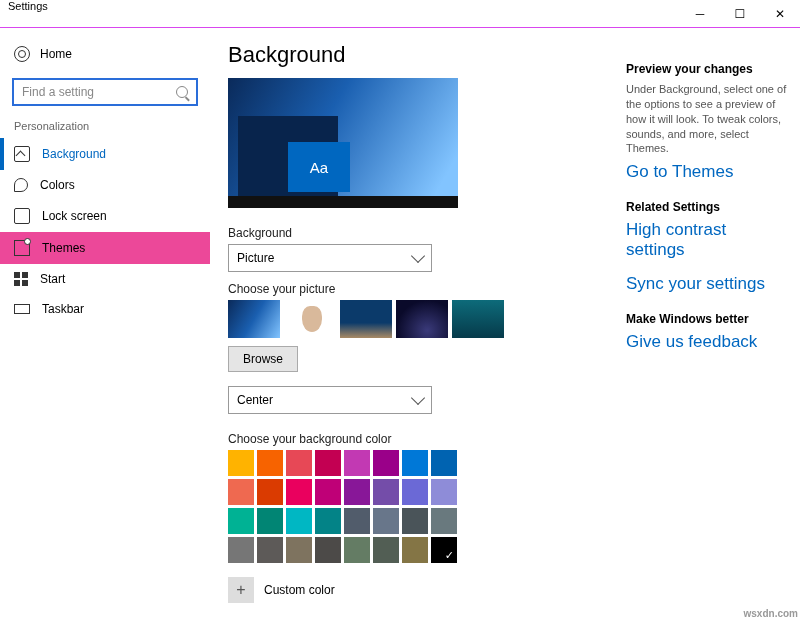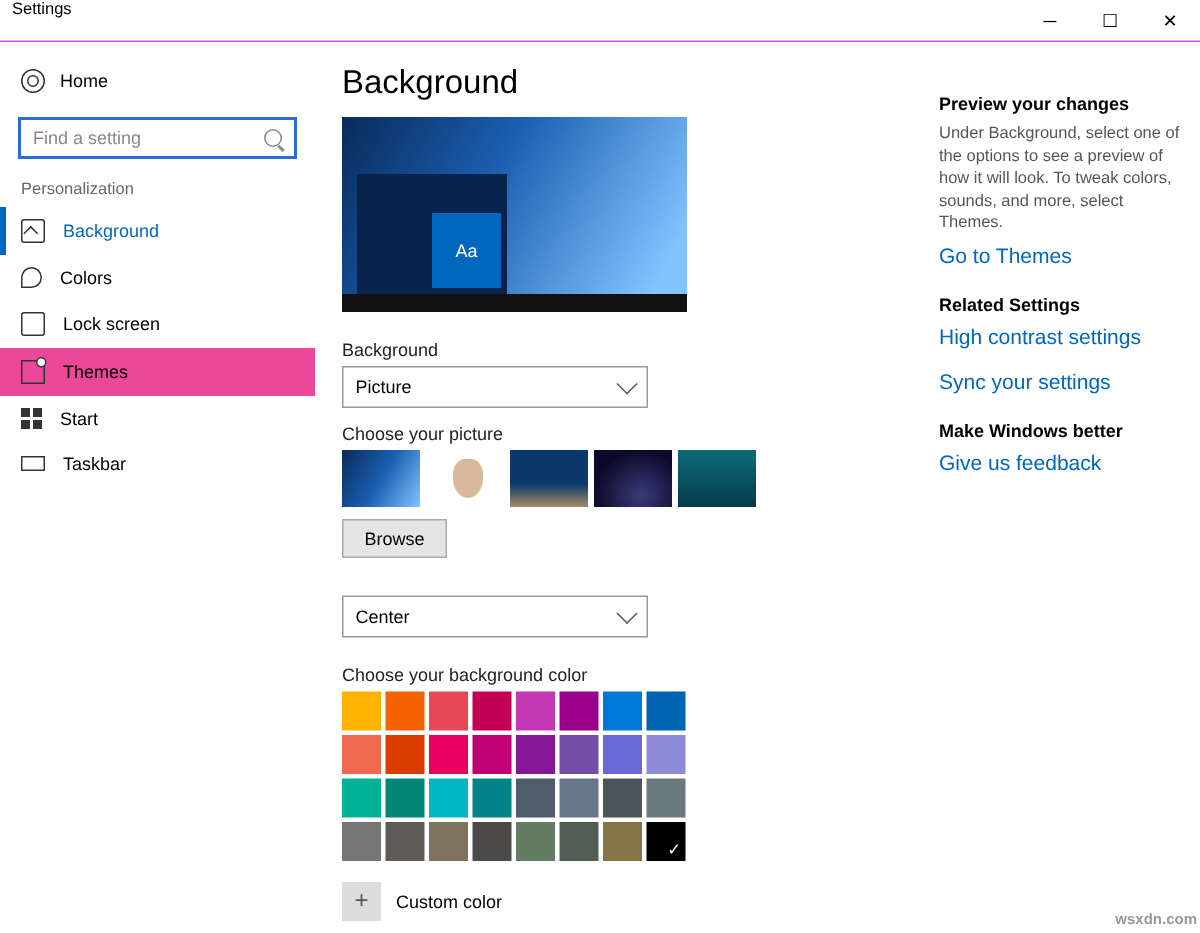--- a/index.html
+++ b/index.html
@@ -28,42 +28,42 @@
 .icon-theme { border: 1.5px solid #333; position: relative; }
 .icon-theme::after { content:""; position:absolute; top:-3px; right:-2px; width:5px; height:5px; border:1.5px solid #333; border-radius:50%; background:#fff; }
 .icon-start { width: 14px; height: 14px; display: grid; grid-template: 1fr 1fr / 1fr 1fr; gap: 2px; }
 .icon-start span { background: #333; }
 .icon-task { width: 16px; height: 10px; border: 1.5px solid #333; }
 .main { flex: 1; padding: 14px 18px; overflow: hidden; }
 .main h1 { font-size: 22px; font-weight: 400; margin-bottom: 10px; }
 .preview { width: 230px; height: 130px; background: linear-gradient(120deg, #0a2a5a 0%, #1a5fb0 40%, #82c4ff 90%); position: relative; margin-bottom: 18px; }
 .preview .taskbar { position: absolute; bottom: 0; left: 0; right: 0; height: 12px; background: #111; }
 .preview .win { position: absolute; left: 10px; bottom: 12px; width: 100px; height: 80px; background: #08244c; }
-.preview .tile { position: absolute; left: 60px; bottom: 16px; width: 46px; height: 50px; background: #0067c0; color: #fff; font-size: 12px; display: flex; align-items: center; justify-content: center; }
+.preview .tile { position: absolute; left: 60px; bottom: 16px; width: 62px; height: 50px; background: #0067c0; color: #fff; font-size: 15px; display: flex; align-items: center; justify-content: center; }
 .label { font-size: 12px; margin: 6px 0 4px; color: #222; }
 .dropdown { width: 204px; height: 28px; border: 1px solid #999; display: flex; align-items: center; justify-content: space-between; padding: 0 8px; font-size: 12px; margin-bottom: 10px; }
 .chev { width: 10px; height: 10px; border-right: 1.5px solid #555; border-bottom: 1.5px solid #555; transform: rotate(45deg); margin-top: -4px; }
 .thumbs { display: flex; gap: 4px; margin-bottom: 8px; }
 .thumb { width: 52px; height: 38px; }
 .t1 { background: linear-gradient(120deg,#0a2a5a,#1a5fb0 50%,#82c4ff); }
 .t2 { background: #fff; position: relative; }
 .t2::after { content:""; position:absolute; left:18px; top:6px; width:20px; height:26px; background:#d9b99b; border-radius:40% 40% 50% 50%; }
 .t3 { background: linear-gradient(#0b3a6a 60%,#a88a65); }
 .t4 { background: radial-gradient(ellipse at 60% 80%,#3a3a7a 0%,#0a0a2a 70%); }
 .t5 { background: linear-gradient(#0d6b7a,#063a4a); }
-.browse { border: 1px solid #aaa; background: #e5e5e5; padding: 5px 14px; font-size: 12px; margin-bottom: 25px; }
+.browse { border: 1px solid #aaa; background: #e5e5e5; padding: 5px 14px; font-size: 12px; margin-bottom: 14px; }
 .colors { display: grid; grid-template-columns: repeat(8, 26px); grid-auto-rows: 26px; gap: 3px; margin-bottom: 14px; }
 .colorcell { position: relative; }
 .colorcell.checked::after { content: "✓"; color: #fff; position: absolute; right: 3px; bottom: 1px; font-size: 11px; }
 .custom { display: flex; align-items: center; gap: 10px; }
 .plusbtn { width: 26px; height: 26px; background: #ddd; display: flex; align-items: center; justify-content: center; font-size: 16px; color: #555; }
 .right { width: 180px; padding: 34px 12px 0 6px; font-size: 12px; }
 .right h3 { font-size: 12px; font-weight: 600; margin-bottom: 6px; }
 .right p { font-size: 11px; color: #555; line-height: 1.35; margin-bottom: 6px; }
-.right a { color: #0067c0; font-size: 14px; display: block; margin-bottom: 14px; text-decoration: none; }
+.right a { color: #0067c0; font-size: 17px; display: block; margin-bottom: 14px; text-decoration: none; }
 .right .sec { margin-bottom: 18px; }
 .watermark { position: absolute; right: 2px; bottom: 3px; font-size: 10px; color: #999; font-weight: bold; }
 </style>
 </head>
 <body>
 
 <div class="titlebar">
   <span class="title">Settings</span>
   <div class="winbtn">─</div>
   <div class="winbtn">☐</div>

